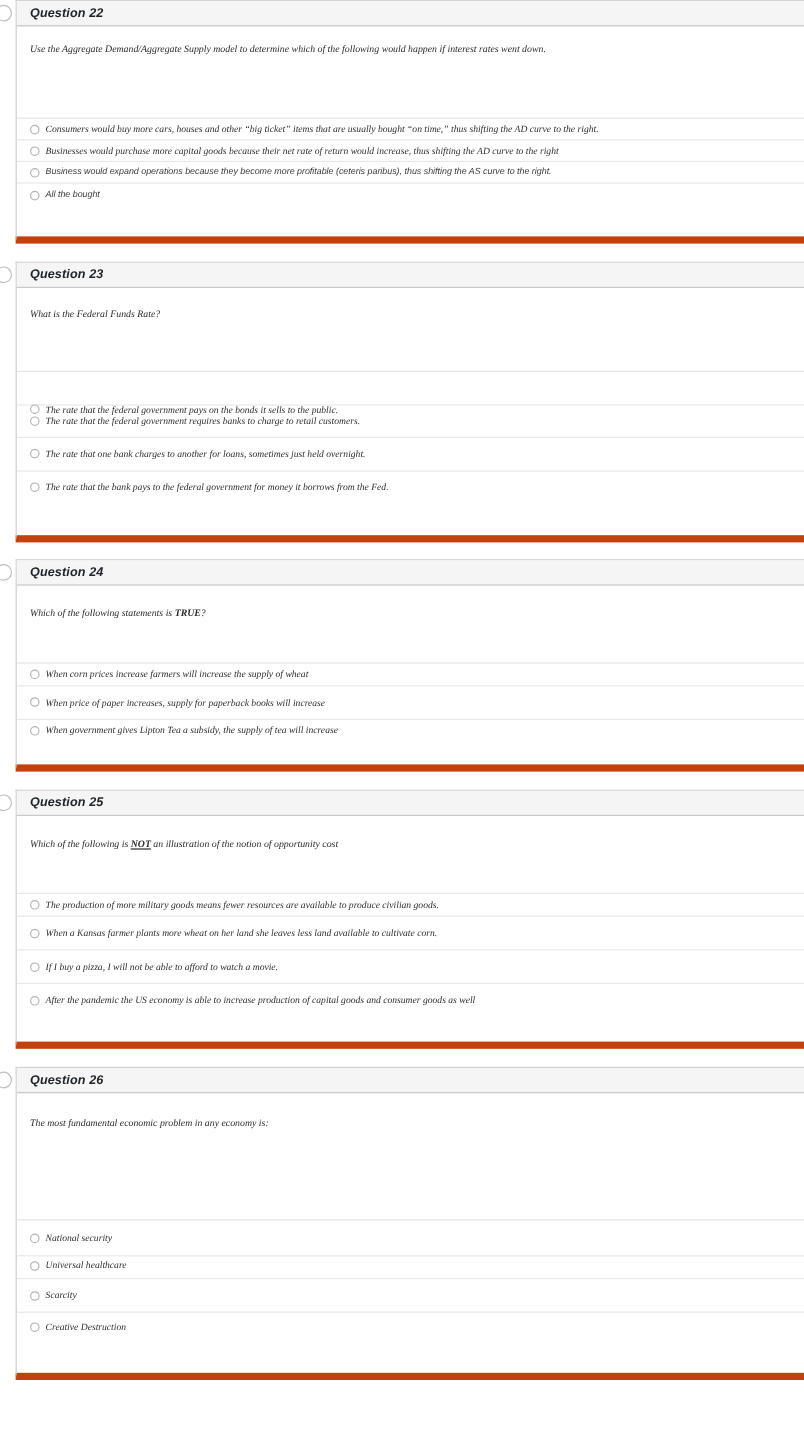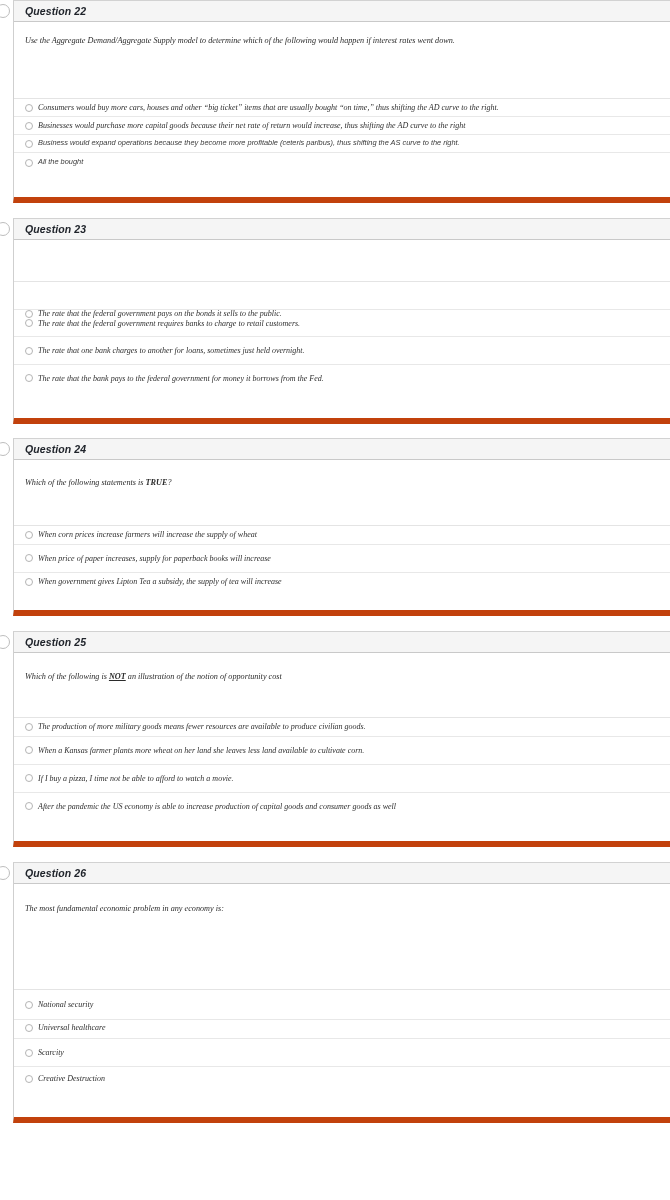--- a/index.html
+++ b/index.html
@@ -155,20 +155,21 @@
         <div style="height: 25px;"></div>
       </div>
     </div>
     <div class="card-gap" style="height: 15px;"></div>
     <div class="q-card">
       <div class="q-marker"></div>
       <div class="q-header" style="height: 21px;">
         <div class="q-header-title">Question 23</div>
       </div>
       <div class="q-body">
+        <div class="q-prompt" style="padding-top: 17px;"><span>What is the Federal Funds Rate?</span></div>
         <div class="q-gap" style="height: 41px;"></div>
         <div class="opt-list">
           <div class="opt" style="height: 28px; padding-top: 27px;">
             <span class="opt-radio"></span>
             <span class="opt-text">The rate that the federal government pays on the bonds it sells to the public.</span>
           </div>
           <div class="opt" style="height: 27px; padding-top: 8.5px;">
             <span class="opt-radio"></span>
             <span class="opt-text">The rate that the federal government requires banks to charge to retail customers.</span>
           </div>
@@ -223,21 +224,21 @@
           <div class="opt" style="height: 19px; padding-top: 4.5px;">
             <span class="opt-radio"></span>
             <span class="opt-text">The production of more military goods means fewer resources are available to produce civilian goods.</span>
           </div>
           <div class="opt" style="height: 28px; padding-top: 9px;">
             <span class="opt-radio"></span>
             <span class="opt-text">When a  Kansas farmer plants more wheat on her land she leaves less land available to cultivate corn.</span>
           </div>
           <div class="opt" style="height: 28px; padding-top: 9px;">
             <span class="opt-radio"></span>
-            <span class="opt-text">If I buy a pizza, I time not be able to afford to watch a movie.</span>
+            <span class="opt-text">If I buy a pizza, I will not be able to afford to watch a movie.</span>
           </div>
           <div class="opt" style="height: 28px; padding-top: 9px;">
             <span class="opt-radio"></span>
             <span class="opt-text">After the pandemic the US economy is able to increase production of capital goods and consumer goods as well</span>
           </div>
         </div>
         <div style="height: 21px;"></div>
       </div>
     </div>
     <div class="card-gap" style="height: 15px;"></div>

